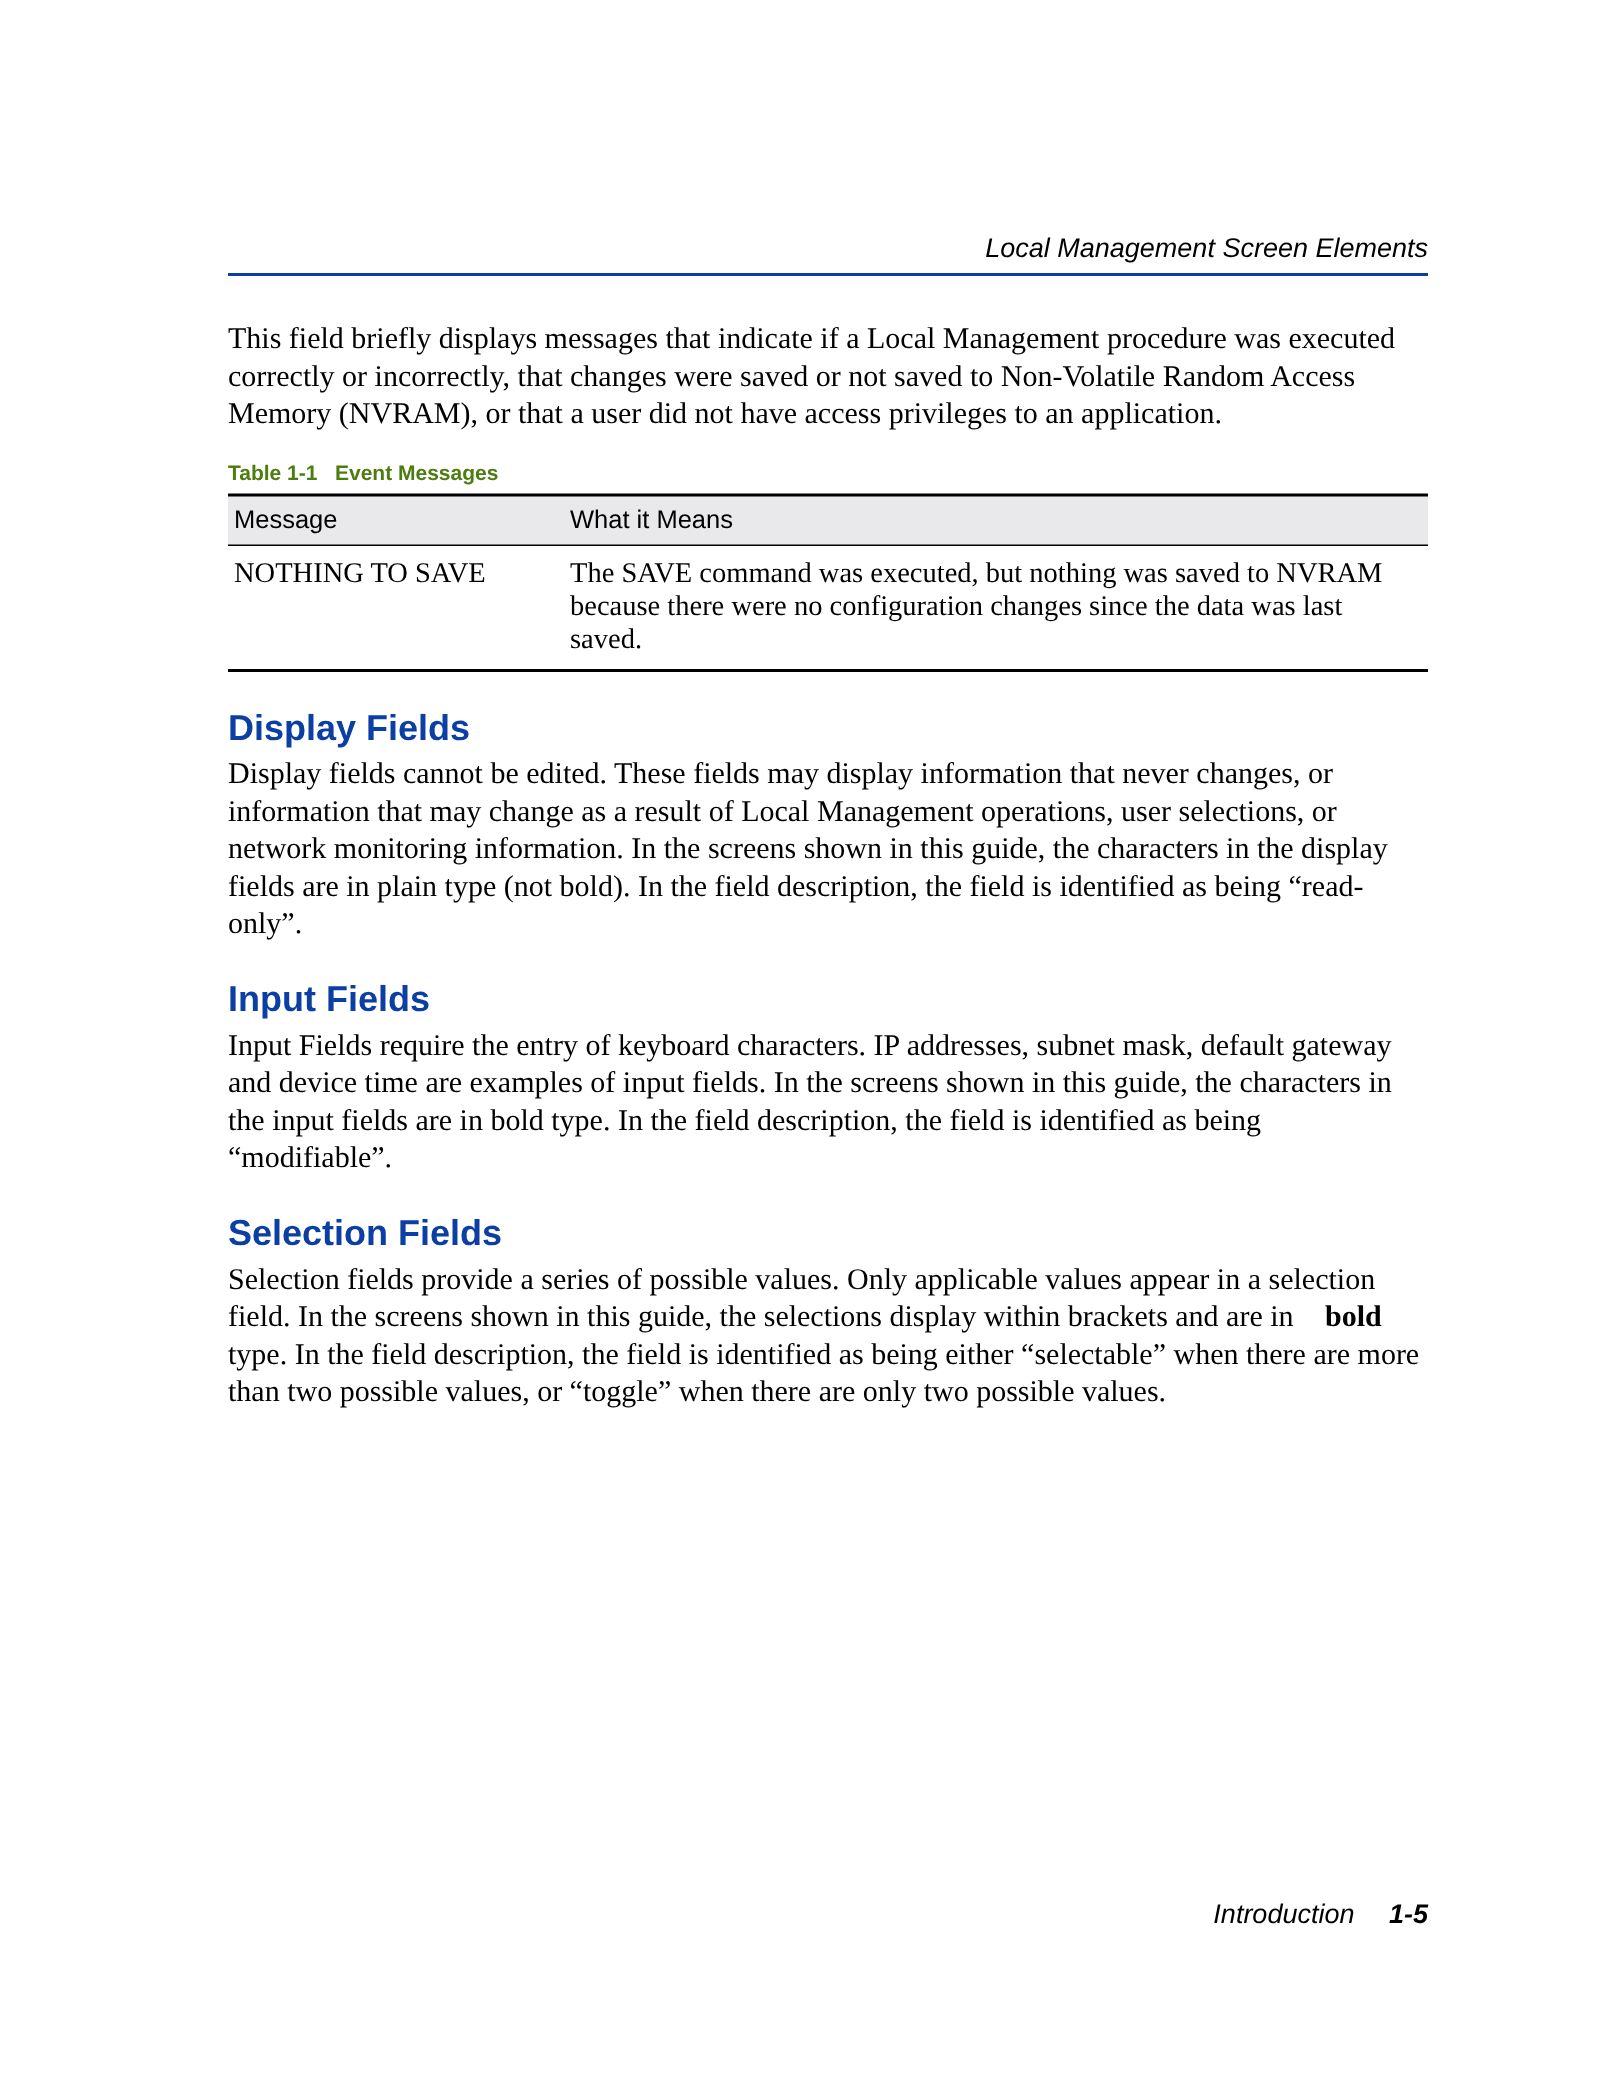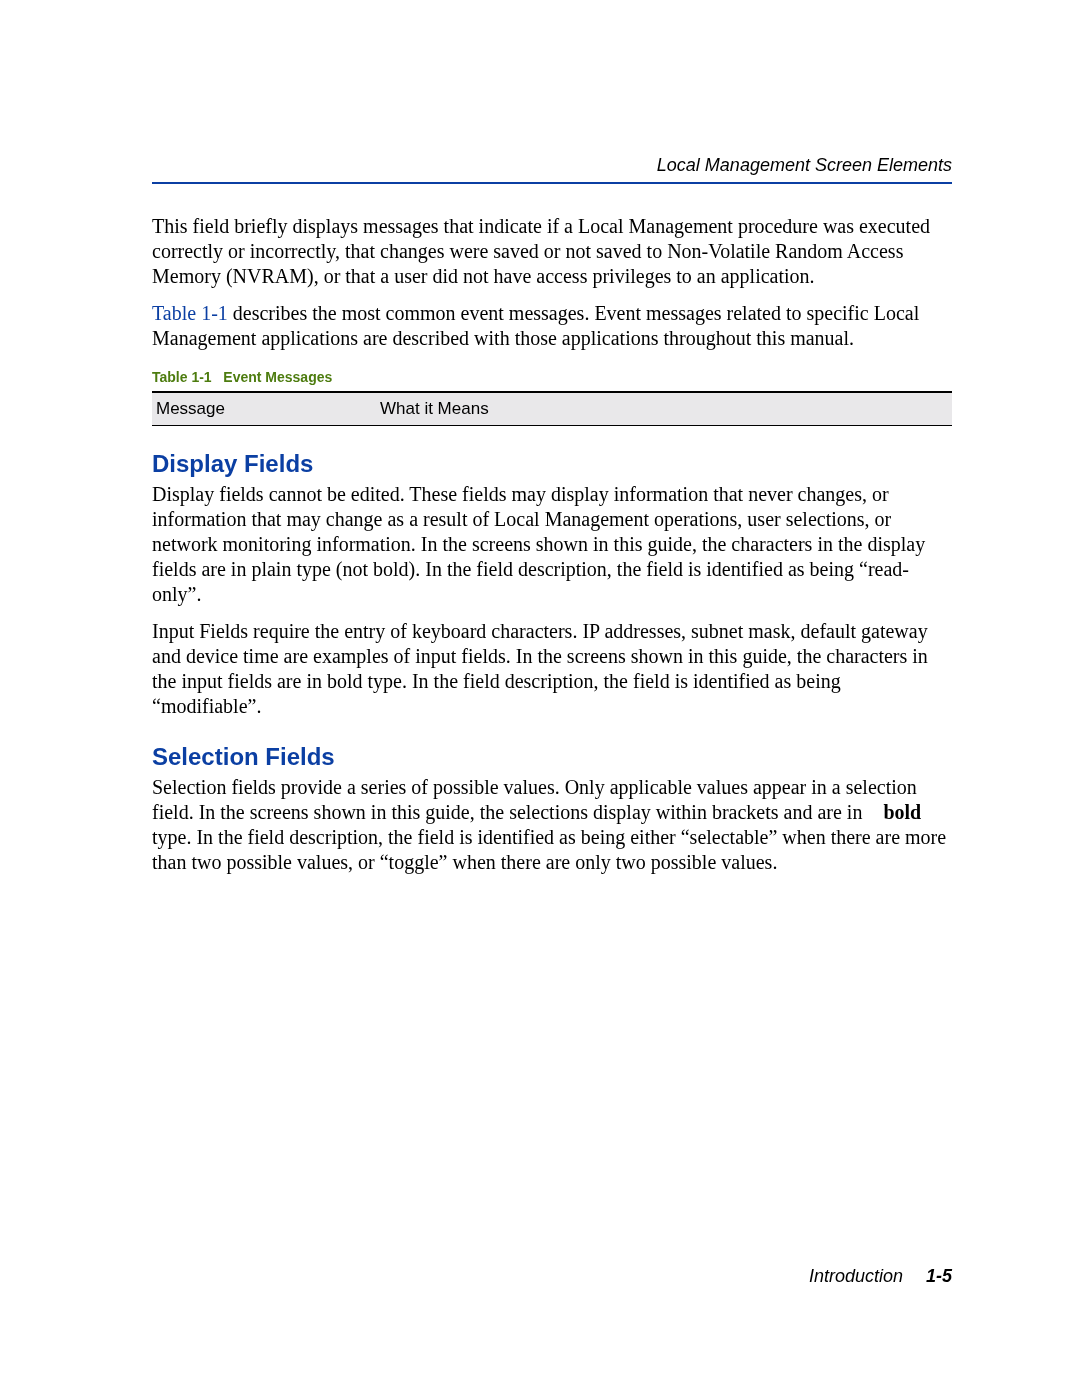--- a/index.html
+++ b/index.html
@@ -96,47 +96,49 @@
 </style>
 </head>
 <body>
 
 <div class="page">
 
   <div class="header-right">Local Management Screen Elements</div>
   <hr class="header-rule">
 
   <p class="body">This field briefly displays messages that indicate if a Local Management procedure was executed correctly or incorrectly, that changes were saved or not saved to Non-Volatile Random Access Memory (NVRAM), or that a user did not have access privileges to an application.</p>
-  <p class="body">
-    <span class="table-ref">Table 1-1</span><span> describes the most common event messages. Event messages related to specific Local Management applications are described with those applications throughout this manual.</span>
-  </p>
 
   <div class="table-caption">
     <span>Table 1-1</span>&nbsp;&nbsp;
     <span>Event Messages</span>
   </div>
 
   <table class="event-table">
     <colgroup>
       <col class="col-msg">
       <col>
     </colgroup>
     <thead>
       <tr>
         <th>Message</th>
         <th>What it Means</th>
       </tr>
     </thead>
     <tbody>
+      <tr>
+        <td>NOTHING TO SAVE</td>
+        <td>The SAVE command was executed, but nothing was saved to NVRAM because there were no configuration changes since the data was last saved.</td>
+      </tr>
     </tbody>
   </table>
 
   <h2 class="section-heading">Display Fields</h2>
   <p class="body">Display fields cannot be edited. These fields may display information that never changes, or information that may change as a result of Local Management operations, user selections, or network monitoring information. In the screens shown in this guide, the characters in the display fields are in plain type (not bold). In the field description, the field is identified as being “read-only”.</p>
 
+  <h2 class="section-heading">Input Fields</h2>
   <p class="body">Input Fields require the entry of keyboard characters. IP addresses, subnet  mask, default gateway and device time are examples of input fields. In the screens shown in this guide, the characters in the input fields are in bold type. In the field description, the field is identified as being “modifiable”.</p>
 
   <h2 class="section-heading">Selection Fields</h2>
   <p class="body">
     <span>Selection fields provide a series of possible values. Only applicable values appear in a selection field. In the screens shown in this guide, the selections display within brackets and are in </span><span class="bold">bold</span><span> type. In the field description, the field is identified as being either “selectable” when there are more than two possible values, or “toggle” when there are only two possible values.</span>
   </p>
 
   <div class="footer">
     <span class="chapter">Introduction</span>
     <span class="pagenum">1-5</span>

